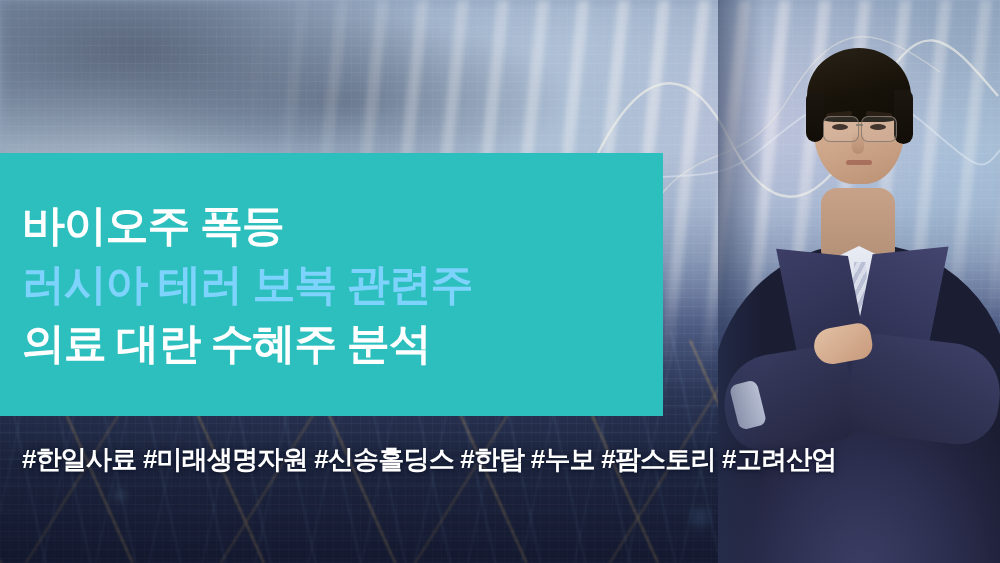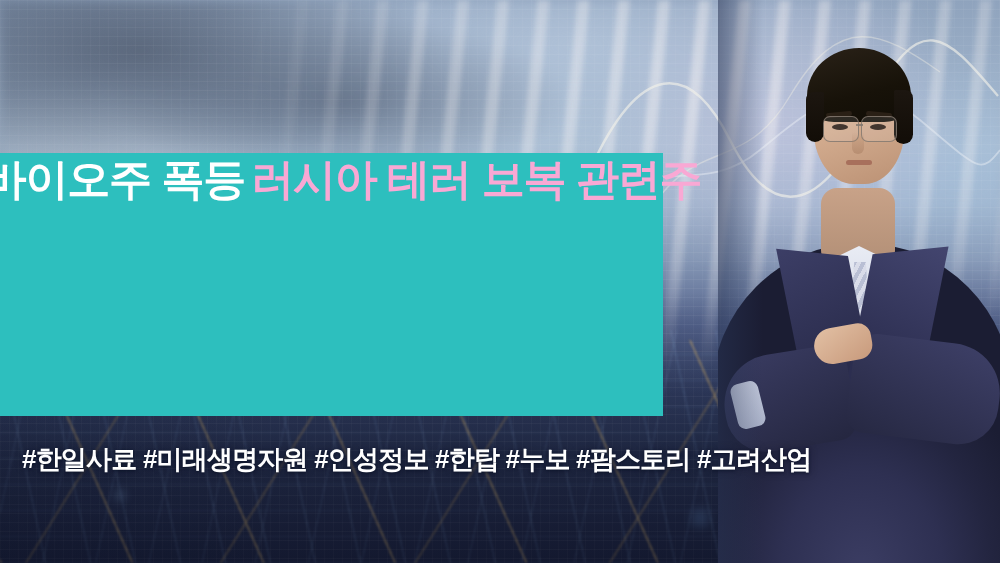--- a/index.html
+++ b/index.html
@@ -215,33 +215,33 @@
     position: absolute;
     left: 0; top: 153px;
     width: 663px; height: 263px;
     background: #2dbfbe;
   }
   #headline-lines {
     position: absolute;
     left: 22px; top: 153px;
     width: 641px; height: 263px;
     display: flex;
-    flex-direction: row;
+    flex-direction: column;
     justify-content: center;
     gap: 6px;
   }
   .hl {
     font-size: 43px;
     font-weight: 700;
     line-height: 1.23;
     letter-spacing: -1.2px;
     white-space: nowrap;
   }
   .hl-white { color: #ffffff; }
-  .hl-navy  { color: #f9a8d4; }
+  .hl-navy  { color: #7dd3fc; }
 
   
   #hashtags {
     position: absolute;
     left: 22px; top: 446px;
     width: 960px;
   }
   .tagline {
     font-size: 26px;
     font-weight: 700;
@@ -305,19 +305,20 @@
     <div class="p p-cuff"></div>
     <div class="p p-hand"></div>
     <div class="p p-soft"></div>
   </div>
 
   <div id="headline-box"></div>
 
   <div id="headline-lines">
     <div class="hl hl-white">바이오주 폭등</div>
     <div class="hl hl-navy">러시아 테러 보복 관련주</div>
+    <div class="hl hl-white">의료 대란 수혜주 분석</div>
   </div>
 
   <div id="hashtags">
-    <div class="tagline">#한일사료 #미래생명자원 #인성정보 #한탑 #누보 #팜스토리 #고려산업</div>
+    <div class="tagline">#한일사료 #미래생명자원 #신송홀딩스 #한탑 #누보 #팜스토리 #고려산업</div>
   </div>
 
 </div>
 
 </body></html>

